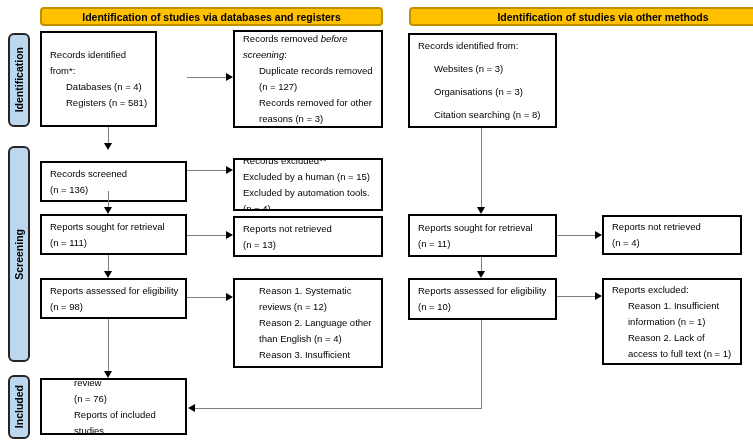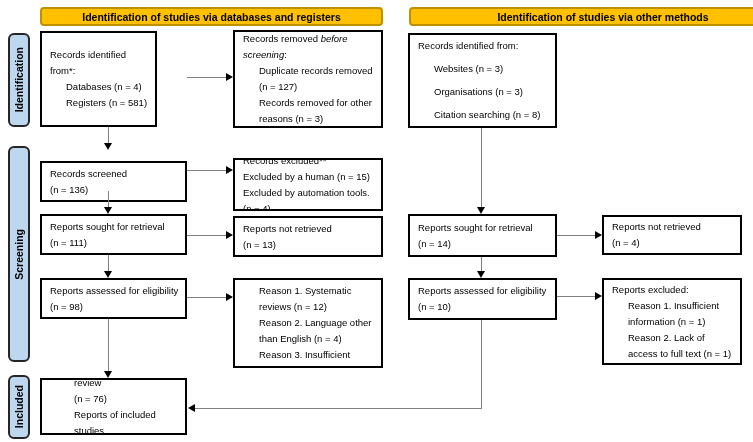--- a/index.html
+++ b/index.html
@@ -102,21 +102,21 @@
     </div>
 
   <div class="box" style="left:408px;top:33px;width:149px;height:95px;justify-content:space-between;">
       <div class="bl"><span>Records identified from:</span></div>
       <div class="bl ind"><span>Websites (n = 3)</span></div>
       <div class="bl ind"><span>Organisations (n = 3)</span></div>
       <div class="bl ind"><span>Citation searching (n = 8)</span></div>
     </div>
   <div class="box" style="left:408px;top:214px;width:149px;height:43px;">
       <div class="bl"><span>Reports sought for retrieval</span></div>
-      <div class="bl"><span>(n = 14)</span></div>
+      <div class="bl"><span>(n = 11)</span></div>
     </div>
   <div class="box" style="left:408px;top:278px;width:149px;height:42px;">
       <div class="bl"><span>Reports assessed for eligibility</span></div>
       <div class="bl"><span>(n = 10)</span></div>
     </div>
 
   <div class="box" style="left:602px;top:215px;width:140px;height:40px;">
       <div class="bl"><span>Reports not retrieved</span></div>
       <div class="bl"><span>(n = 4)</span></div>
     </div>

